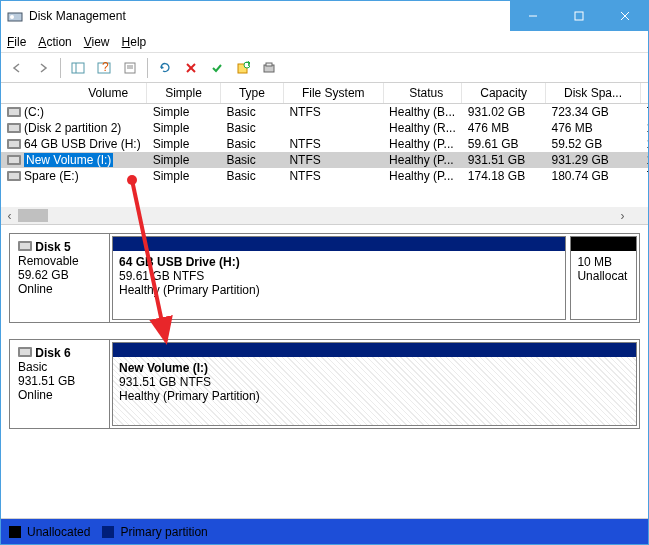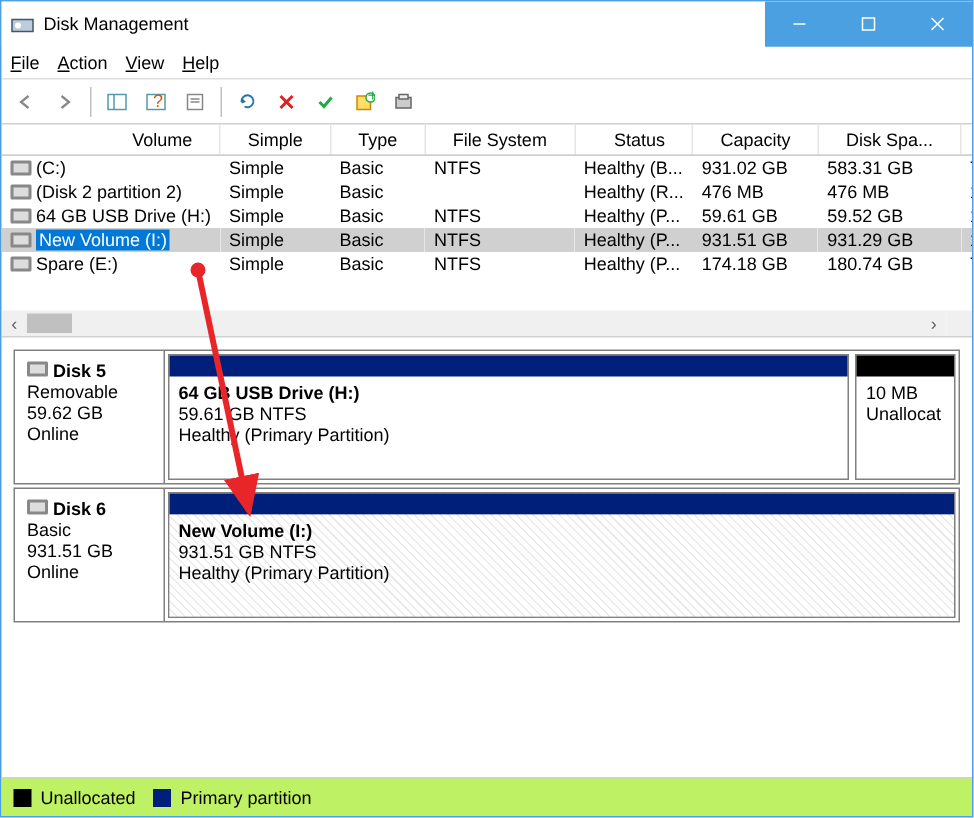--- a/index.html
+++ b/index.html
@@ -26,33 +26,33 @@
 .grid tr.sel td.vname { }
 .grid tr.sel td.vname .label { background: #0078d7; color: #fff; padding: 0 2px; }
 .grid td.vname { display: flex; align-items: center; gap: 3px; }
 .diskicon { width: 14px; height: 10px; background: #888; border-radius: 1px; display: inline-block; position: relative; }
 .diskicon::after { content: ''; position: absolute; top: 2px; left: 2px; right: 2px; bottom: 2px; background: #ddd; }
 .scrollbar-h { position: absolute; bottom: 0; left: 0; right: 17px; height: 17px; background: #f0f0f0; }
 .scrollbar-h .thumb { position: absolute; left: 17px; top: 2px; width: 30px; height: 13px; background: #c0c0c0; }
 .scrollbar-h .arrL, .scrollbar-h .arrR { position: absolute; top: 0; width: 17px; height: 17px; display: flex; align-items: center; justify-content: center; color: #606060; }
 .scrollbar-h .arrL { left: 0; } .scrollbar-h .arrR { right: 0; }
 .scrollbar-corner { position: absolute; right: 0; bottom: 0; width: 17px; height: 17px; background: #f0f0f0; }
-.disks { padding: 8px; display: flex; flex-direction: column; gap: 2px; }
+.disks { padding: 8px; display: flex; flex-direction: column; gap: 16px; }
 .diskcard { border: 1px solid #808080; display: flex; min-height: 90px; background: #fff; }
 .diskinfo { width: 100px; padding: 6px 8px; border-right: 1px solid #808080; }
 .diskinfo b { font-weight: bold; }
 .diskvols { flex: 1; display: flex; }
 .volblock { border: 1px solid #808080; margin: 2px; display: flex; flex-direction: column; }
 .volblock .stripe { height: 14px; }
 .volblock .body { padding: 4px 6px; flex: 1; }
 .volblock .body b { font-weight: bold; }
 .hatched { background: repeating-linear-gradient(45deg, #fff 0px, #fff 3px, #ccc 3px, #ccc 4px); }
 .unalloc .stripe { background: #000; }
 .primary .stripe { background: #001f7a; }
-.legend { position: absolute; bottom: 0; left: 0; right: 0; height: 26px; border-top: 1px solid #d0d0d0; display: flex; align-items: center; padding: 0 8px; gap: 6px; background: #bef264; }
+.legend { position: absolute; bottom: 0; left: 0; right: 0; height: 26px; border-top: 1px solid #d0d0d0; display: flex; align-items: center; padding: 0 8px; gap: 6px; background: #1d4ed8; }
 .legend .sw { width: 12px; height: 12px; display: inline-block; }
 .arrow-annot { position: absolute; pointer-events: none; z-index: 100; }
 svg.ticon { width: 16px; height: 16px; }
 </style>
 </head>
 <body>
 
 <div class="titlebar">
   <span class="icon">
     <svg class="ticon" viewBox="0 0 16 16">
@@ -182,21 +182,21 @@
         <tr>
           <td class="vname">
             <span class="diskicon"></span> 
             <span class="label">(C:)</span>
           </td>
           <td>Simple</td>
           <td>Basic</td>
           <td>NTFS</td>
           <td>Healthy (B...</td>
           <td>931.02 GB</td>
-          <td>583.31 GB</td>
+          <td>723.34 GB</td>
           <td>78 %</td>
         </tr>
         <tr>
           <td class="vname">
             <span class="diskicon"></span> 
             <span class="label">(Disk 2 partition 2)</span>
           </td>
           <td>Simple</td>
           <td>Basic</td>
           <td></td>

